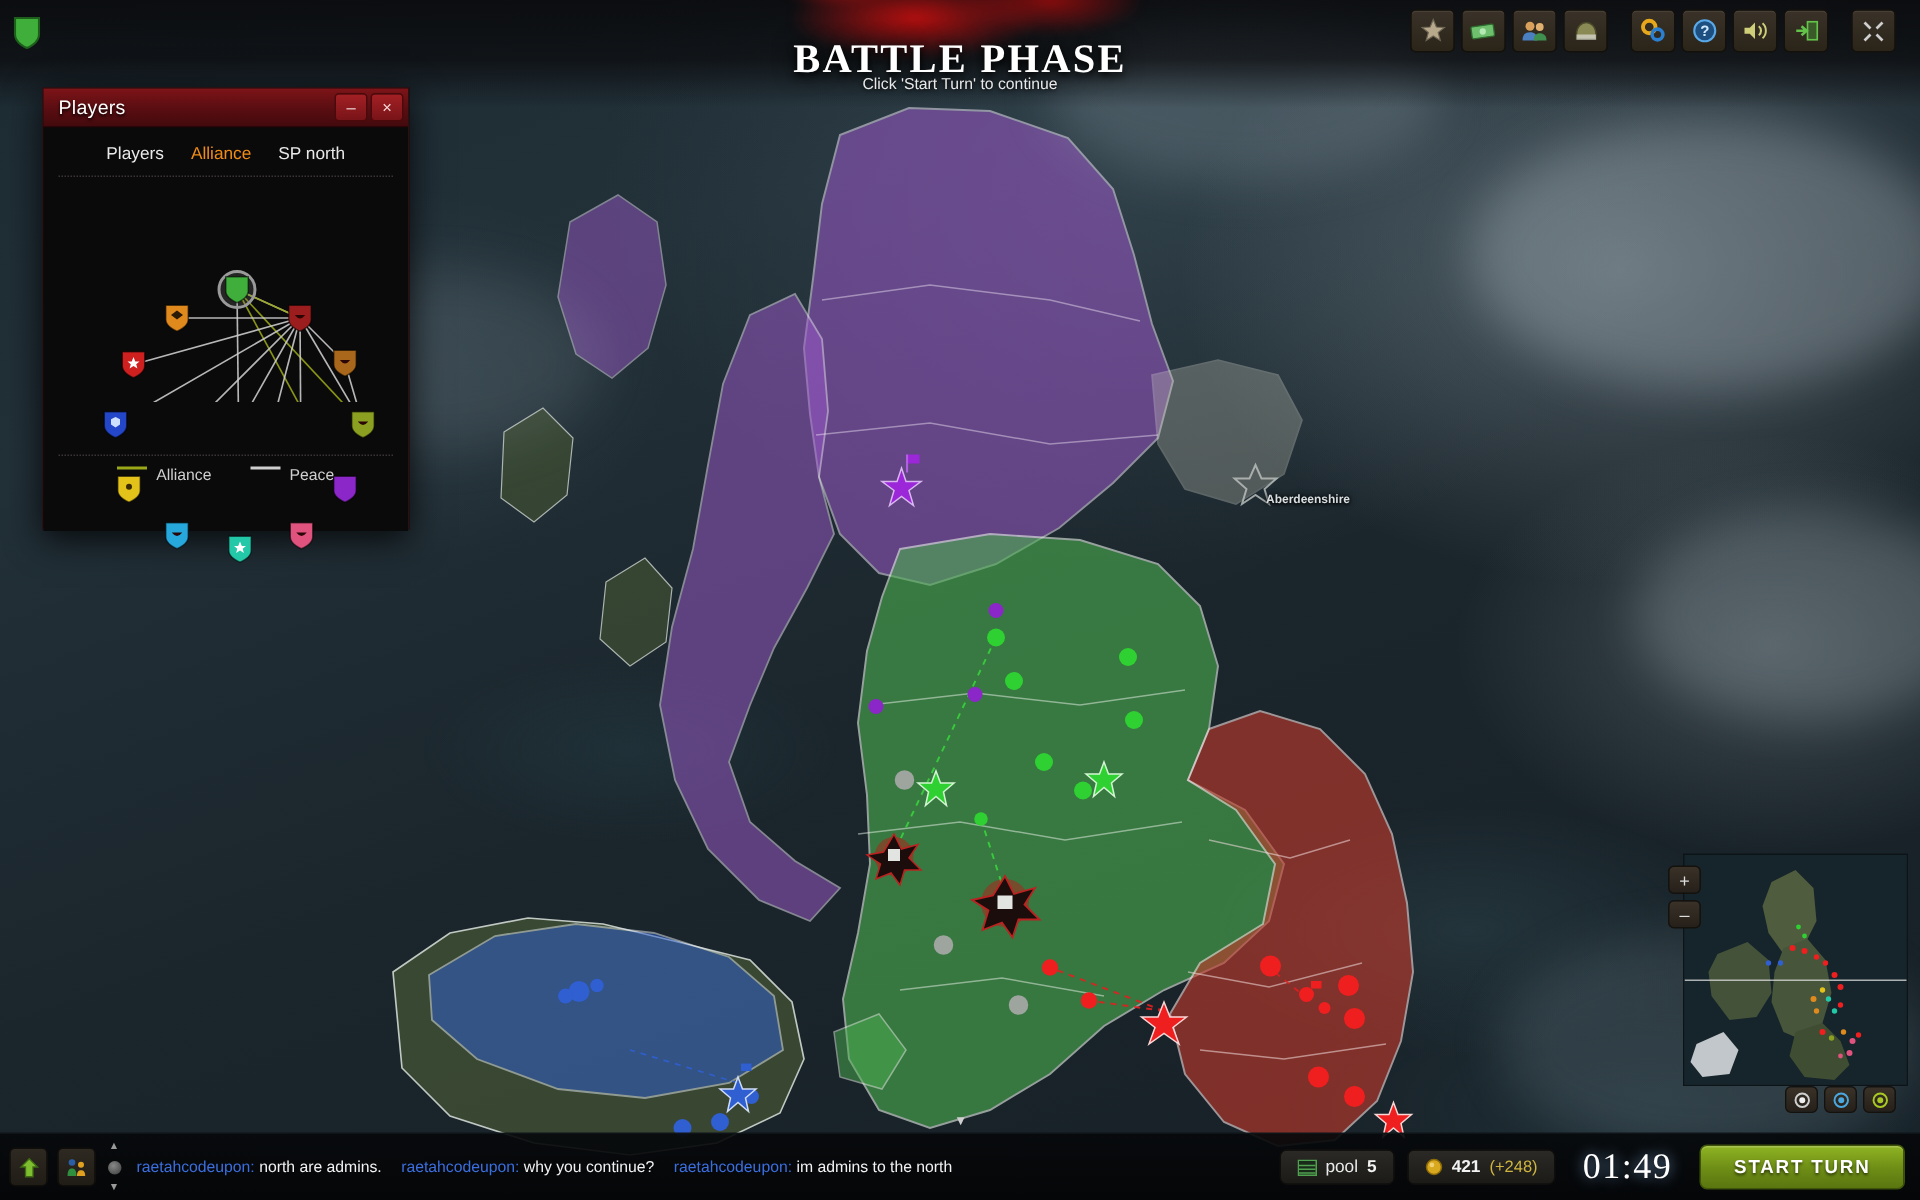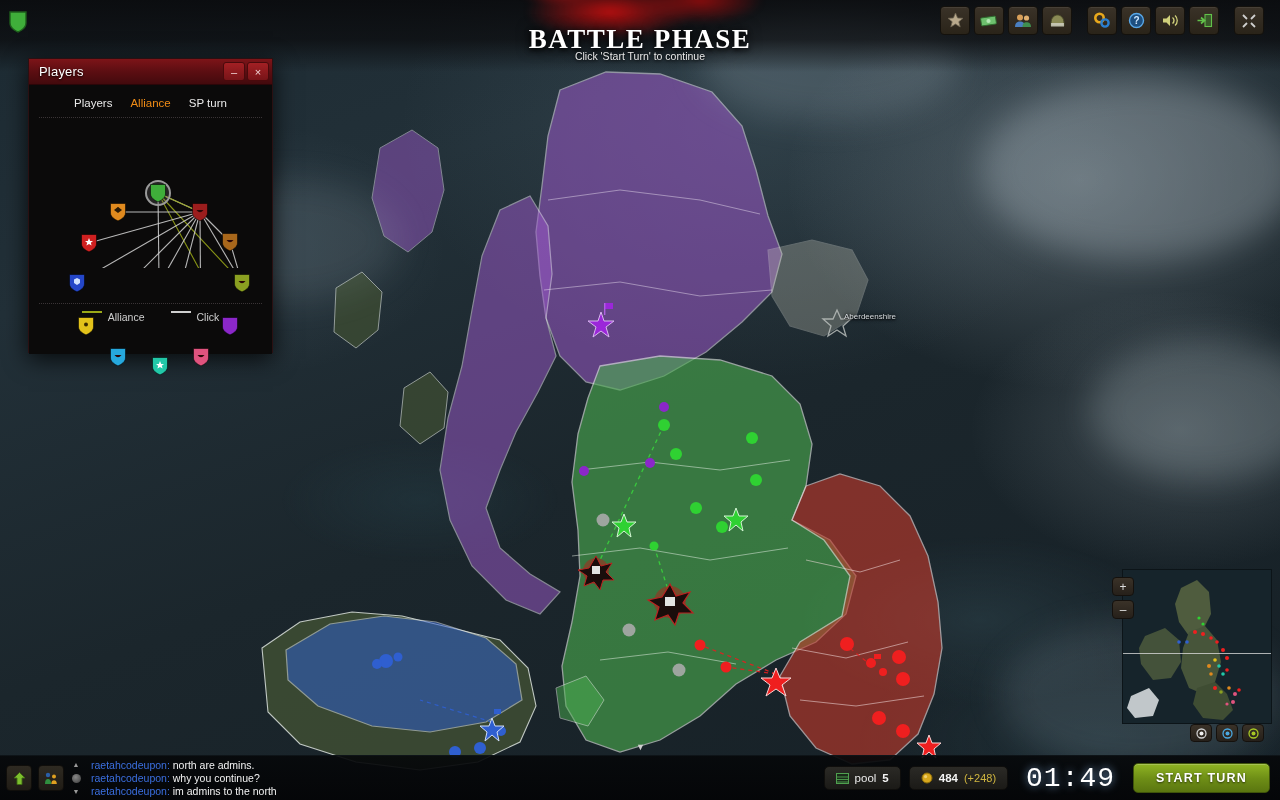--- a/index.html
+++ b/index.html
@@ -140,37 +140,37 @@
     background:linear-gradient(180deg,#2e2a22 0%,#201c16 100%);
     border:1px solid #100e0b; display:flex; align-items:center; justify-content:center; cursor:pointer;
   }
   #chatScroll {
     width:14px; height:40px; margin-left:5px; display:flex; flex-direction:column;
     align-items:center; justify-content:space-between; padding:3px 0;
   }
   .scr-arrow { font-size:7px; color:#9a9a9a; cursor:pointer; line-height:1; }
   .scr-thumb { width:9px; height:9px; border-radius:50%;
     background:radial-gradient(circle at 40% 35%, #888, #3a3a3a); cursor:pointer; }
-  #chatLines { margin-left:8px; display:flex; flex-direction:column; justify-content:center;
-    gap:1px; font-size:10.5px; }
+  #chatLines { margin-left:8px; display:flex; flex-direction:row; justify-content:center;
+    gap:13px; font-size:10.5px; }
   .chat-line { white-space:nowrap; line-height:12px; }
   .chat-user { color:#3b6fe0; }
   .chat-msg { color:#f2f2f2; }
 
   #statusRight { margin-left:auto; display:flex; align-items:center; gap:8px; padding-right:10px; }
   .pill {
     height:24px; padding:0 11px; border-radius:5px;
     background:linear-gradient(180deg,#2b2a26 0%,#1b1a17 100%);
     border:1px solid #0f0e0c; display:flex; align-items:center; gap:6px;
     font-size:11.5px; color:#eaeaea; cursor:pointer;
   }
   .pill-num { color:#f3f3f3; font-weight:bold; }
   .gold-plus { color:#cfb53f; font-size:11px; }
   #timer {
-    font-family:Liberation Mono, monospace; font-size:28px; letter-spacing:1px;
+    font-family:Liberation Serif, serif; font-size:24px; letter-spacing:1px;
     color:#fff; text-shadow:0 0 9px rgba(150,200,255,.75), 0 1px 2px #000;
     padding:0 10px; min-width:80px; text-align:center;
   }
   #startTurn {
     height:30px; padding:0 22px; border-radius:5px;
     background:linear-gradient(180deg,#8fb423 0%,#6e8e16 52%,#5a7610 100%);
     border:1px solid #3f540a; box-shadow:inset 0 1px 0 rgba(255,255,255,.22);
     color:#fff; font-size:12.5px; font-weight:bold; letter-spacing:1.2px;
     display:flex; align-items:center; justify-content:center; cursor:pointer;
     text-shadow:0 1px 2px rgba(0,0,0,.6);
@@ -311,21 +311,21 @@
       </g>
       <g opacity=".97">
         <circle cx="670" cy="602" r="16" fill="rgba(200,20,20,.45)"></circle>
         <polygon points="670,584 676,596 690,592 683,603 693,613 679,613 675,625 668,615 655,620 659,607 648,600 662,597" fill="#1a0a0a" stroke="#c02020" stroke-width="1.2"></polygon>
         <rect x="665" y="597" width="10" height="9" fill="#e8e8e8"></rect>
       </g>
 
       <polygon points="837,310 841,319 851,319 843,326 846,336 837,330 828,336 831,326 823,319 833,319" fill="none" stroke="#b9bdbb" stroke-width="1.3" opacity=".85"></polygon>
     </svg>
 
-    <div class="map-label" style="left:844px;top:312px;">Aberdeenshire</div>
+    <div class="map-label" style="left:844px;top:328px;font-weight:bold;">Aberdeenshire</div>
   </div>
 
   <div id="topBanner">
     <div id="bloodSplat"></div>
   </div>
   <div id="phaseTitle">BATTLE PHASE</div>
   <div id="phaseSub">Click 'Start Turn' to continue</div>
 
   <div id="ownShield">
     <svg width="20" height="24" viewBox="0 0 20 24">
@@ -398,21 +398,21 @@
       <span id="pwTitle">Players</span>
       <div style="display:flex">
         <div class="pw-ctl">–</div>
         <div class="pw-ctl">×</div>
       </div>
     </div>
     <div id="pwBody">
       <div id="pwTabs">
         <span class="pw-tab">Players</span>
         <span class="pw-tab active">Alliance</span>
-        <span class="pw-tab">SP turn</span>
+        <span class="pw-tab">SP north</span>
       </div>
       <div id="tabDivider"></div>
 
       <div id="graphArea">
         <svg id="graphSvg">
             <line x1="129" y1="75" x2="213" y2="165" stroke="#9aa818" stroke-width="1.1" opacity=".88"></line>
             <line x1="129" y1="75" x2="201" y2="208" stroke="#9aa818" stroke-width="1.1" opacity=".88"></line>
             <line x1="129" y1="75" x2="171" y2="94" stroke="#cfcfcf" stroke-width="1.1" opacity=".88"></line>
             <line x1="57" y1="208" x2="213" y2="165" stroke="#9aa818" stroke-width="1.1" opacity=".88"></line>
             <line x1="171" y1="94" x2="89" y2="94" stroke="#cfcfcf" stroke-width="1.1" opacity=".88"></line>
@@ -481,21 +481,21 @@
       </div>
 
       <div id="legendDiv"></div>
       <div id="legend">
         <div class="lg-item">
           <span class="lg-line" style="background:#9aa818"></span>
           <span>Alliance</span>
         </div>
         <div class="lg-item">
           <span class="lg-line" style="background:#cfcfcf"></span>
-          <span>Click</span>
+          <span>Peace</span>
         </div>
       </div>
     </div>
   </div>
 
   <div id="minimapWrap">
     <div id="minimap">
       <svg width="150" height="155">
         <rect width="150" height="155" fill="#16242b"></rect>
         <path d="M58,18 L74,10 L86,22 L88,44 L80,60 L66,66 L56,52 L52,34 Z" fill="#4f5c3e"></path>
@@ -596,21 +596,21 @@
             <path d="M1,4 L12,4 M1,6.5 L12,6.5 M1,9 L12,9" stroke="#4fa04f" stroke-width=".9"></path>
           </svg>
         <span>pool</span>
         <span class="pill-num">5</span>
       </div>
       <div class="pill">
         <svg width="12" height="12">
             <circle cx="6" cy="6" r="5" fill="#d8a81e" stroke="#8a6a08" stroke-width="1"></circle>
             <circle cx="4.6" cy="4.6" r="1.6" fill="#f0d070"></circle>
           </svg>
-        <span class="pill-num">484</span>
+        <span class="pill-num">421</span>
         <span class="gold-plus">(+248)</span>
       </div>
       <div id="timer">01:49</div>
       <div id="startTurn">START TURN</div>
     </div>
   </div>
 
 </div>
 
 </body></html>

